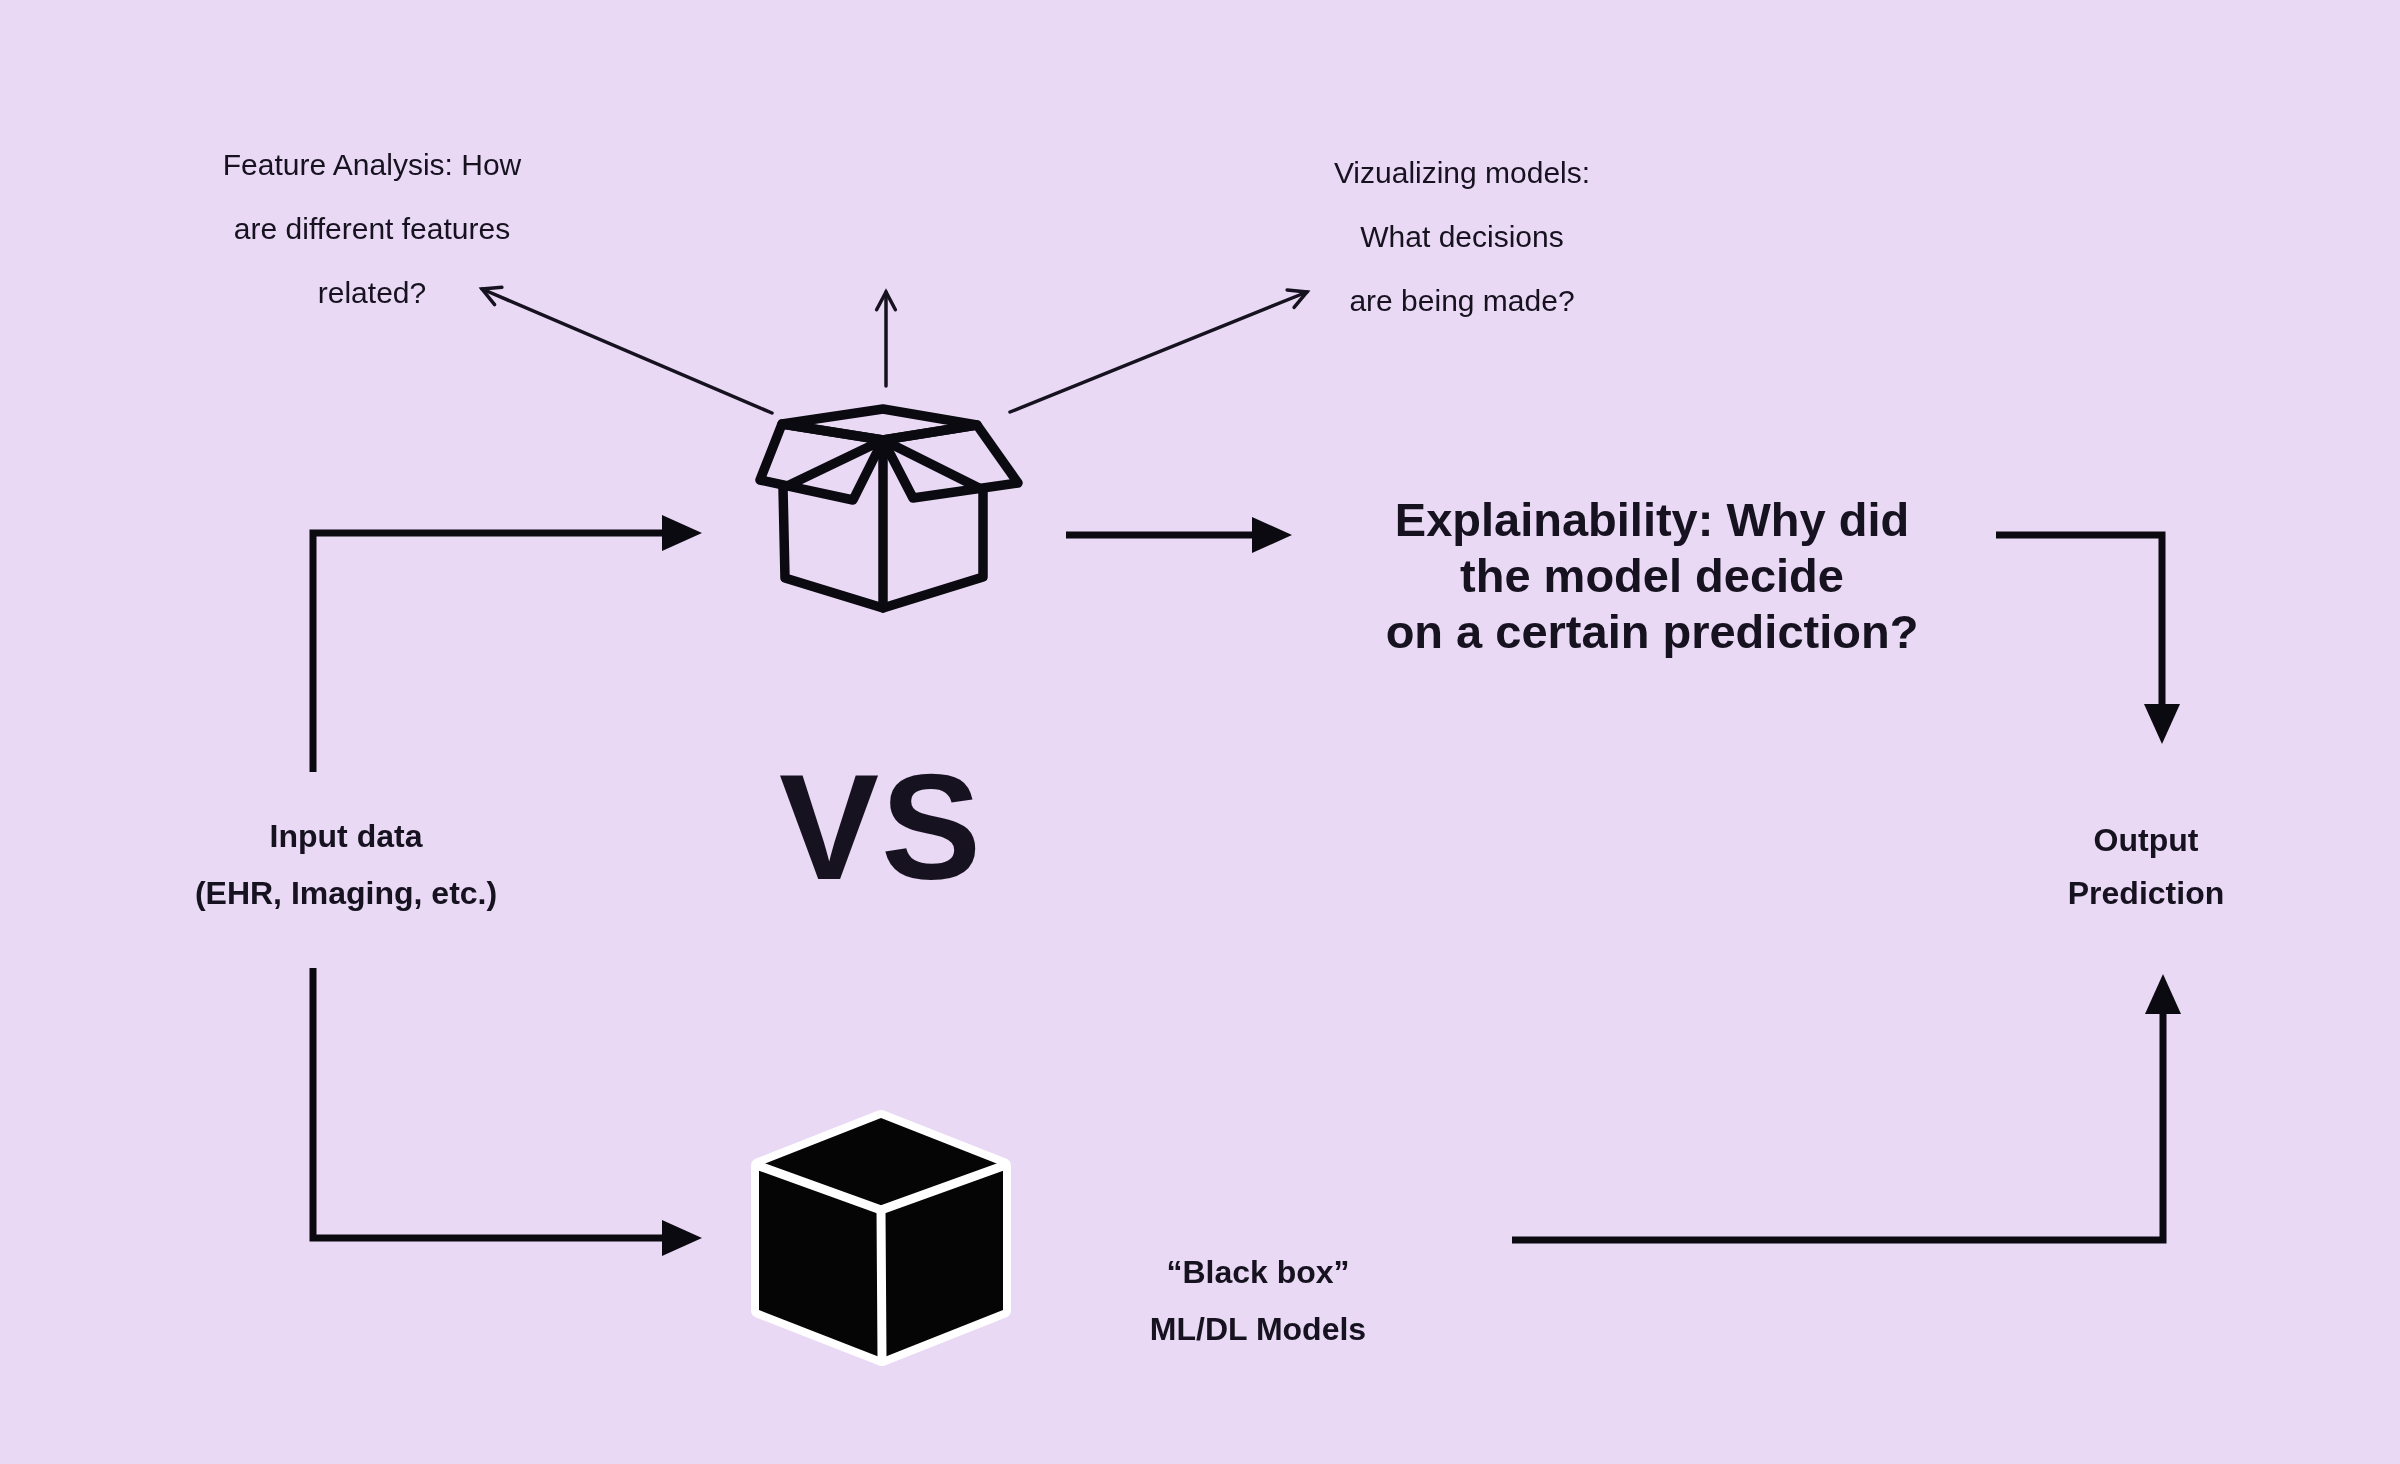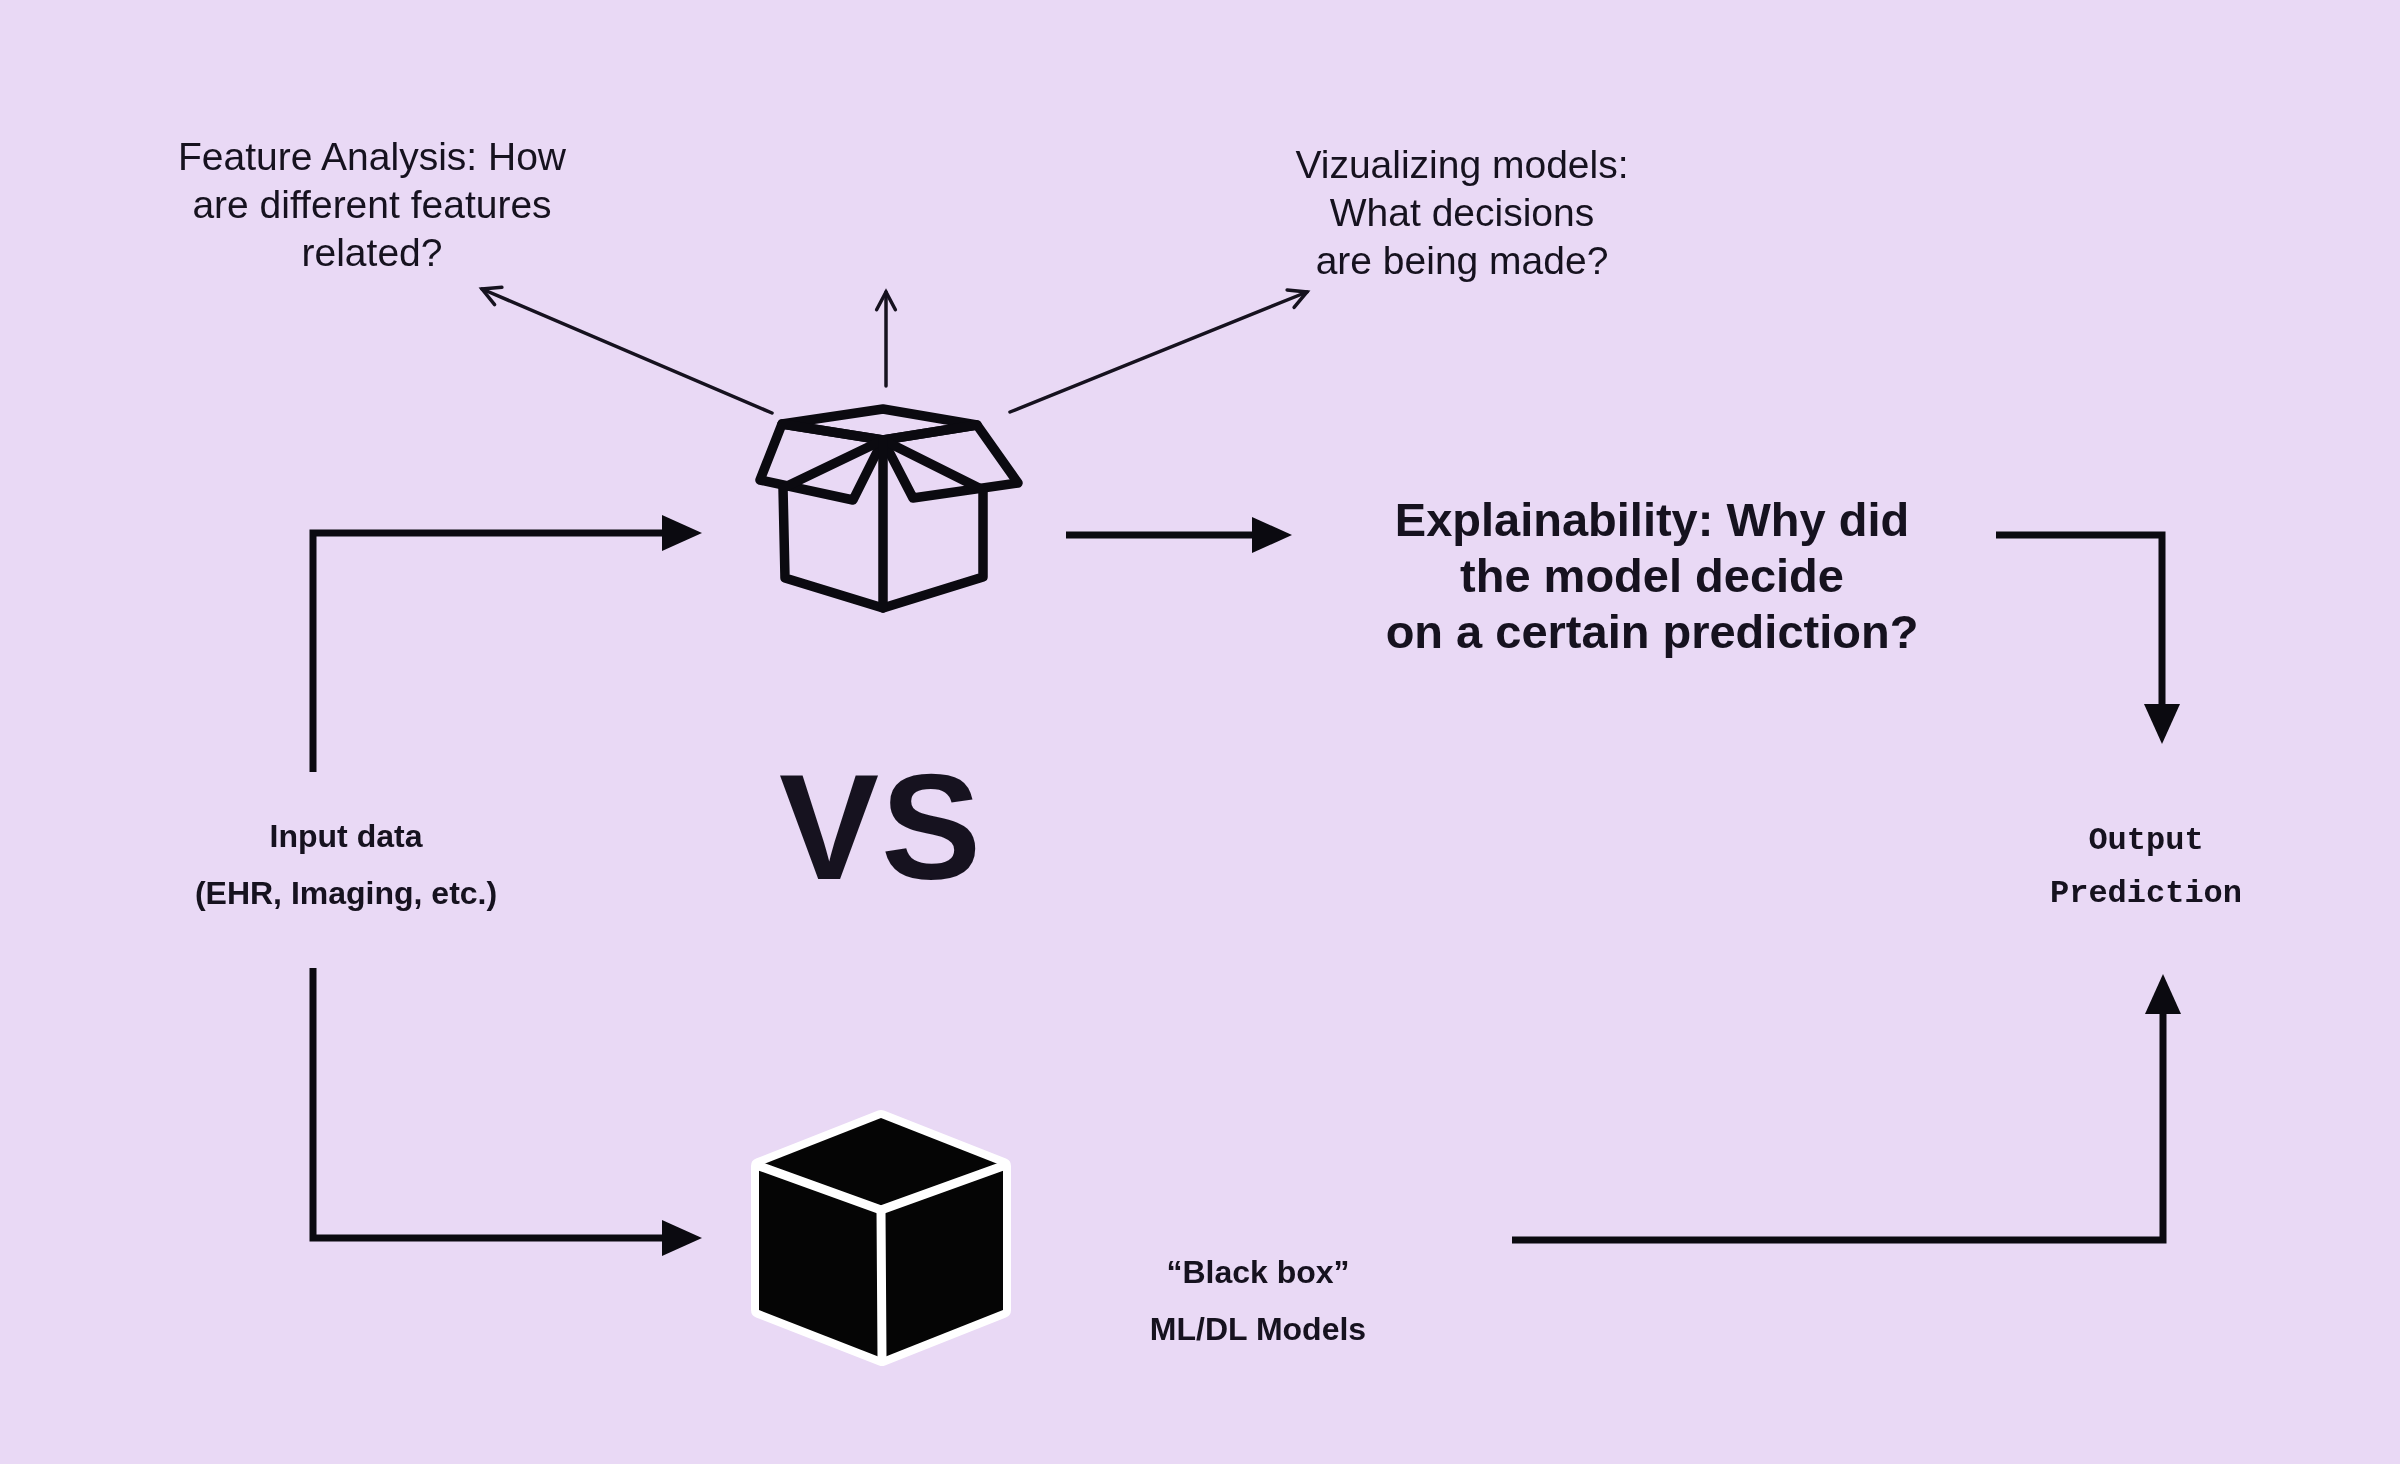--- a/index.html
+++ b/index.html
@@ -11,21 +11,21 @@
     overflow:hidden;
   }
   .layer{position:absolute;left:0;top:0;}
   .txt{
     position:absolute;
     transform:translateX(-50%);
     text-align:center;
     white-space:pre-line;
     color:#16121f;
   }
-  .annot{font-size:39px;line-height:48px;font-weight:500;}
+  .annot{font-size:30px;line-height:64px;font-weight:500;}
   .bold{font-weight:700;font-size:32px;line-height:57px;}
   .explain{font-weight:700;font-size:47px;line-height:56px;}
   .outpred{line-height:53px;}
   .vs{font-weight:700;font-size:150px;line-height:150px;letter-spacing:2px;}
   svg{display:block;}
 </style>
 </head>
 <body>
 
 <div class="canvas">
@@ -106,19 +106,19 @@
 
   <div class="txt explain" style="left:1652px;top:464px;margin-top:28px;">Explainability: Why did
 the model decide
 on a certain prediction?</div>
 
   <div class="txt bold" style="left:346px;top:808px;">Input data
 (EHR, Imaging, etc.)</div>
 
   <div class="txt vs" style="left:881px;top:752px;text-align:right;">VS</div>
 
-  <div class="txt bold outpred" style="left:2146px;top:814px;font-family:Liberation Mono, monospace;">Output
+  <div class="txt bold outpred" style="left:2146px;top:814px;">Output
 Prediction</div>
 
   <div class="txt bold" style="left:1258px;top:1244px;">“Black box”
 ML/DL Models</div>
 
 </div>
 
 </body></html>

